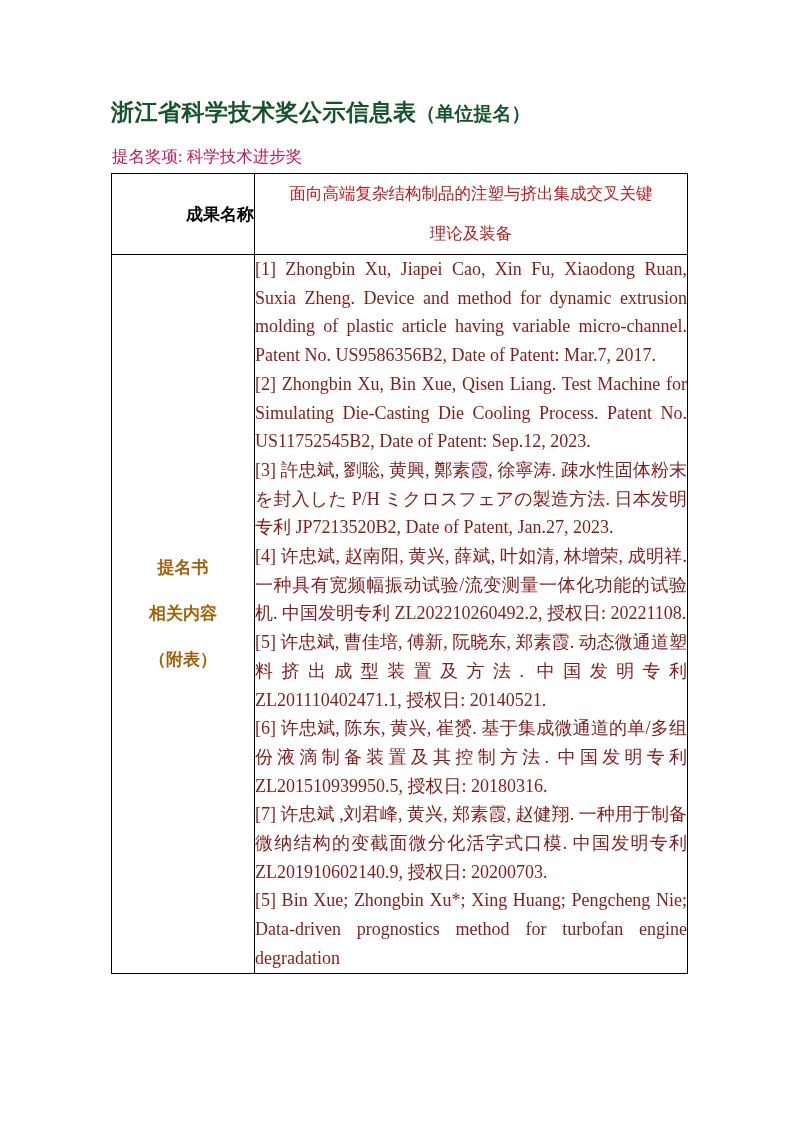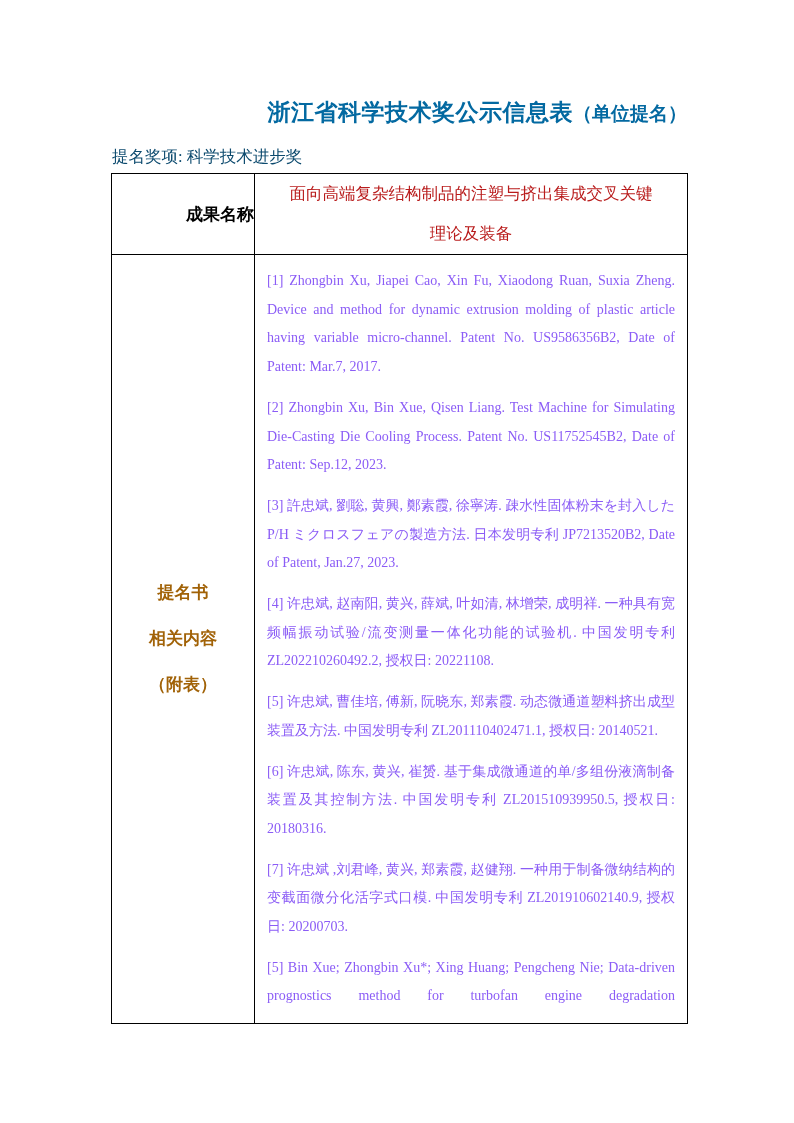--- a/index.html
+++ b/index.html
@@ -13,38 +13,38 @@
     height: 1123px;
     background: #ffffff;
     color: #000000;
     font-family: "Liberation Serif", "DejaVu Serif", serif;
     box-sizing: border-box;
     padding: 97px 107px 0 111px;
     overflow: hidden;
   }
   .doc-title {
     margin: 0 0 17px 0;
-    text-align: right;
+    text-align: left;
     font-family: "Liberation Sans", "DejaVu Sans", sans-serif;
     font-weight: 900;
     font-size: 23px;
     line-height: 30px;
     letter-spacing: 0.5px;
-    color: #0369a1;
+    color: #14532d;
     white-space: nowrap;
   }
   .doc-title .title-suffix {
     font-size: 19px;
     letter-spacing: 0;
   }
   .award-line {
     font-size: 16.5px;
     line-height: 22px;
     margin: 8px 0 5px 1px;
-    color: #0c4a6e;
+    color: #be185d;
   }
   table.info-table {
     border-collapse: collapse;
     table-layout: fixed;
     width: 576px;
   }
   table.info-table td {
     border: 1.5px solid #000000;
     padding: 0;
     vertical-align: middle;
@@ -76,25 +76,25 @@
     font-weight: bold;
     font-size: 17px;
     line-height: 46px;
     color: #a16207;
   }
   .refs-cell {
     vertical-align: top;
     padding: 5px 8px 0 9px;
   }
   .refs-cell p {
-    margin: 12px;
-    font-size: 14px;
+    margin: 0;
+    font-size: 18px;
     line-height: 28.7px;
     text-align: justify;
-    color: #8b5cf6;
+    color: #7f1d1d;
   }
   .refs-cell p.justify-last {
     text-align-last: justify;
   }
 </style>
 </head>
 <body>
 
 <div class="page">
 

